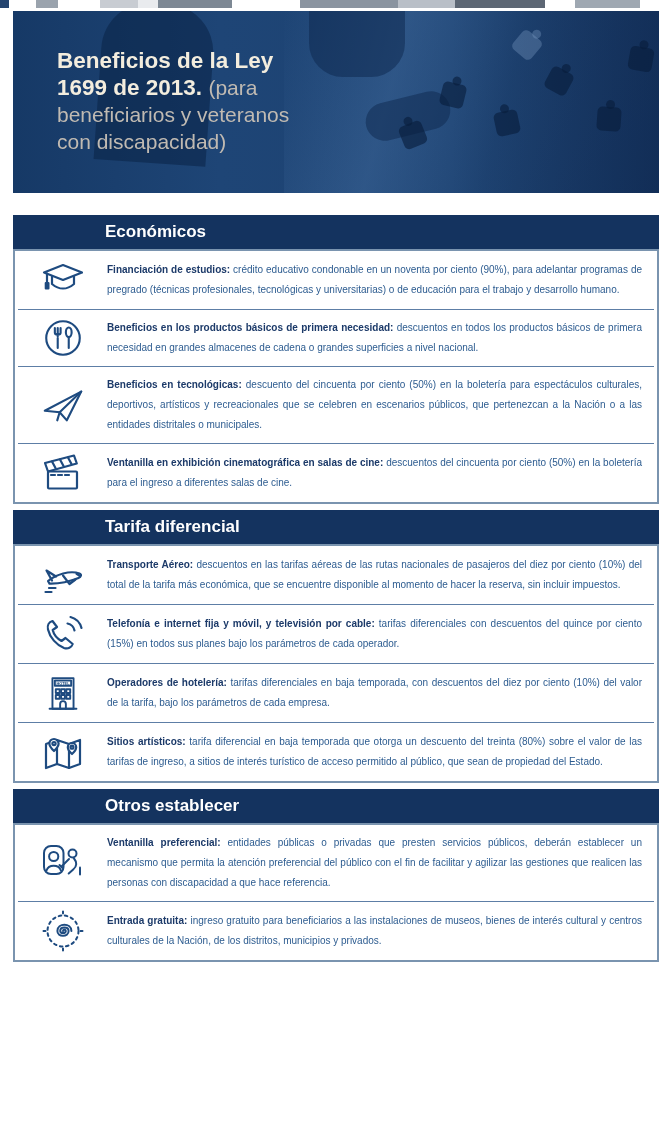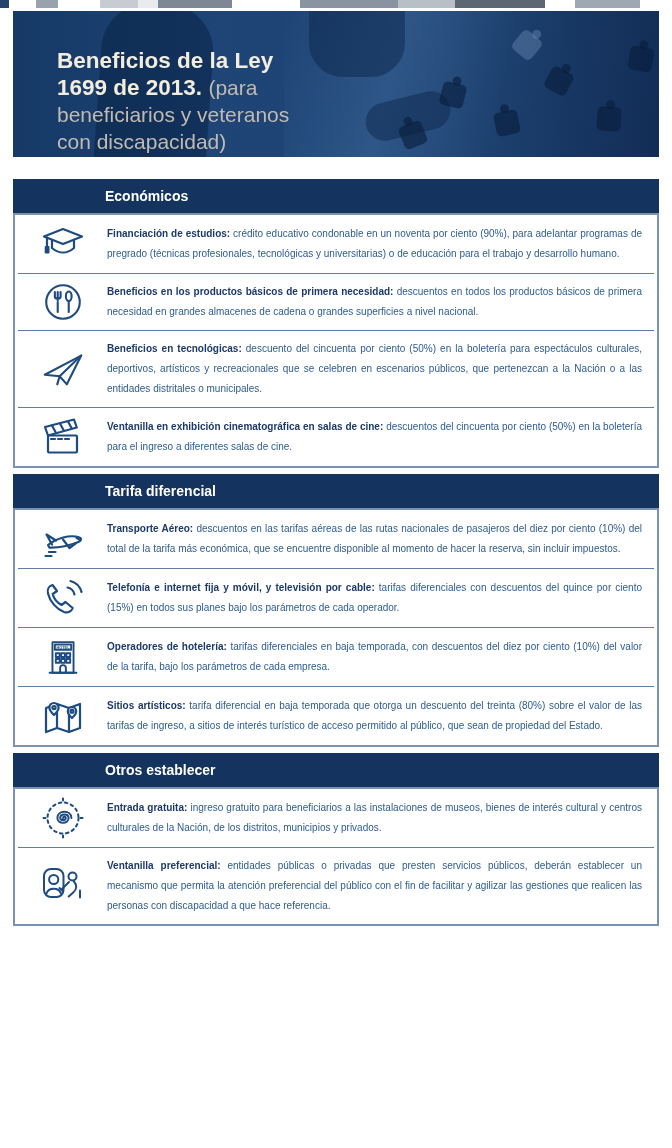--- a/index.html
+++ b/index.html
@@ -11,21 +11,21 @@
   .top-sliver{
     height:8px;width:672px;
     background:linear-gradient(90deg,
       #24446f 0 9px,#ffffff 9px 36px,#9aa3ad 36px 58px,#ffffff 58px 100px,
       #c8ccd2 100px 138px,#e9ebee 138px 158px,#7d8894 158px 232px,#ffffff 232px 300px,
       #8a94a0 300px 398px,#b9bfc7 398px 455px,#5d6774 455px 545px,#ffffff 545px 575px,
       #9fa8b2 575px 640px,#ffffff 640px 672px);
   }
   
   .banner{
-    position:relative;margin:3px 13px 0 13px;width:646px;height:146px;overflow:hidden;
+    position:relative;margin:3px 13px 0 13px;width:646px;height:182px;overflow:hidden;
     background:linear-gradient(90deg,#163966 0%,#1e4576 32%,#1d4271 68%,#132f58 100%);
   }
   .banner .ph{position:absolute;}
   .ph-person1{left:86px;top:-8px;width:112px;height:160px;background:rgba(9,34,70,.55);
     border-radius:48px 48px 0 0;transform:rotate(4deg);}
   .ph-person2{left:296px;top:-12px;width:96px;height:78px;background:rgba(12,38,75,.5);
     border-radius:0 0 34px 34px;}
   .ph-wash{right:0;top:0;width:58%;height:100%;
     background:linear-gradient(105deg,rgba(72,116,168,0) 0%,rgba(82,126,178,.32) 30%,rgba(44,84,134,.12) 58%,rgba(16,44,86,.45) 100%);}
   .ph-hand{left:352px;top:86px;width:86px;height:38px;background:rgba(14,40,78,.5);
@@ -42,21 +42,21 @@
   .pz7{left:502px;top:22px;transform:rotate(40deg);background:rgba(125,158,198,.35);}
   .banner-title{position:absolute;left:44px;top:36px;width:266px;font-size:22.5px;line-height:27px;}
   .banner-title .tb{font-weight:bold;color:#f3edde;}
   .banner-title .tl{font-weight:normal;color:#c0bab2;font-size:21px;}
   
   .section{margin:0 13px;}
   .section.first{margin-top:22px;}
   .section + .section{margin-top:6px;}
   .sec-header{
     height:34px;background:#14335f;color:#ffffff;font-weight:bold;
-    font-size:14px;line-height:34px;padding-left:92px;
+    font-size:17px;line-height:34px;padding-left:92px;
   }
   .sec-box{border:2px solid #7a94af;background:#ffffff;}
   .item{display:flex;align-items:center;padding:5px 0;margin:0 3px;}
   .item + .item{border-top:1.5px solid #5d7ea6;}
   .icon-cell{flex:0 0 89px;display:flex;align-items:center;justify-content:center;}
   .text-cell{
     flex:1;padding:3px 12px 3px 0;text-align:justify;
     font-size:10px;line-height:20px;color:#2d5c90;
   }
   .lead{font-weight:bold;color:#1c3a69;}
@@ -243,49 +243,49 @@
 
   </div>
 </div>
 
 <div class="section">
   <div class="sec-header">Otros establecer</div>
   <div class="sec-box">
 
     <div class="item">
       <div class="icon-cell">
-        <svg class="ic" width="48" height="48" viewBox="0 0 48 48">
-          <g stroke="#1e4b80" fill="none" stroke-width="2" stroke-linecap="round" stroke-linejoin="round">
-            <circle cx="24" cy="24" r="15.5" stroke-dasharray="2.6 3.6"></circle>
-            <path d="M24 24 c0 -1.8 2.8 -1.8 2.8 0 c0 2.8 -5.6 2.8 -5.6 0 c0 -4.6 8.4 -4.6 8.4 0 c0 6.4 -11.2 6.4 -11.2 0 c0 -8.2 14 -8.2 14 0"></path>
-            <path d="M24 4.5 v2 M24 41.5 v2 M4.5 24 h2 M41.5 24 h2"></path>
-          </g>
-        </svg>
-      </div>
-      <div class="text-cell">
-        <span class="lead">Entrada gratuita:</span>
-        <span>ingreso gratuito para beneficiarios a las instalaciones de museos, bienes de interés cultural y centros culturales de la Nación, de los distritos, municipios y privados.</span>
-      </div>
-    </div>
-
-    <div class="item">
-      <div class="icon-cell">
         <svg class="ic" width="50" height="48" viewBox="0 0 48 48">
           <g stroke="#1e4b80" fill="none" stroke-width="2" stroke-linecap="round" stroke-linejoin="round">
             <rect x="5" y="7" width="19.5" height="28" rx="7"></rect>
             <circle cx="14.7" cy="17.5" r="4.6"></circle>
             <path d="M7.5 31.5 c2.2 -6.2 12.2 -6.2 14.4 0"></path>
             <circle cx="33.5" cy="14.5" r="4"></circle>
             <path d="M30 20 L22.5 27.5"></path>
             <path d="M35 19.5 c3.2 3.8 3 8 -0.8 11 l-4.5 4"></path>
             <path d="M20.5 26 l3.5 3.5"></path>
             <path d="M41 28.5 v7"></path>
           </g>
         </svg>
       </div>
       <div class="text-cell">
         <span class="lead">Ventanilla preferencial:</span>
         <span>entidades públicas o privadas que presten servicios públicos, deberán establecer un mecanismo que permita la atención preferencial del público con el fin de facilitar y agilizar las gestiones que realicen las personas con discapacidad a que hace referencia.</span>
       </div>
     </div>
 
+    <div class="item">
+      <div class="icon-cell">
+        <svg class="ic" width="48" height="48" viewBox="0 0 48 48">
+          <g stroke="#1e4b80" fill="none" stroke-width="2" stroke-linecap="round" stroke-linejoin="round">
+            <circle cx="24" cy="24" r="15.5" stroke-dasharray="2.6 3.6"></circle>
+            <path d="M24 24 c0 -1.8 2.8 -1.8 2.8 0 c0 2.8 -5.6 2.8 -5.6 0 c0 -4.6 8.4 -4.6 8.4 0 c0 6.4 -11.2 6.4 -11.2 0 c0 -8.2 14 -8.2 14 0"></path>
+            <path d="M24 4.5 v2 M24 41.5 v2 M4.5 24 h2 M41.5 24 h2"></path>
+          </g>
+        </svg>
+      </div>
+      <div class="text-cell">
+        <span class="lead">Entrada gratuita:</span>
+        <span>ingreso gratuito para beneficiarios a las instalaciones de museos, bienes de interés cultural y centros culturales de la Nación, de los distritos, municipios y privados.</span>
+      </div>
+    </div>
+
   </div>
 </div>
 
 </body></html>

